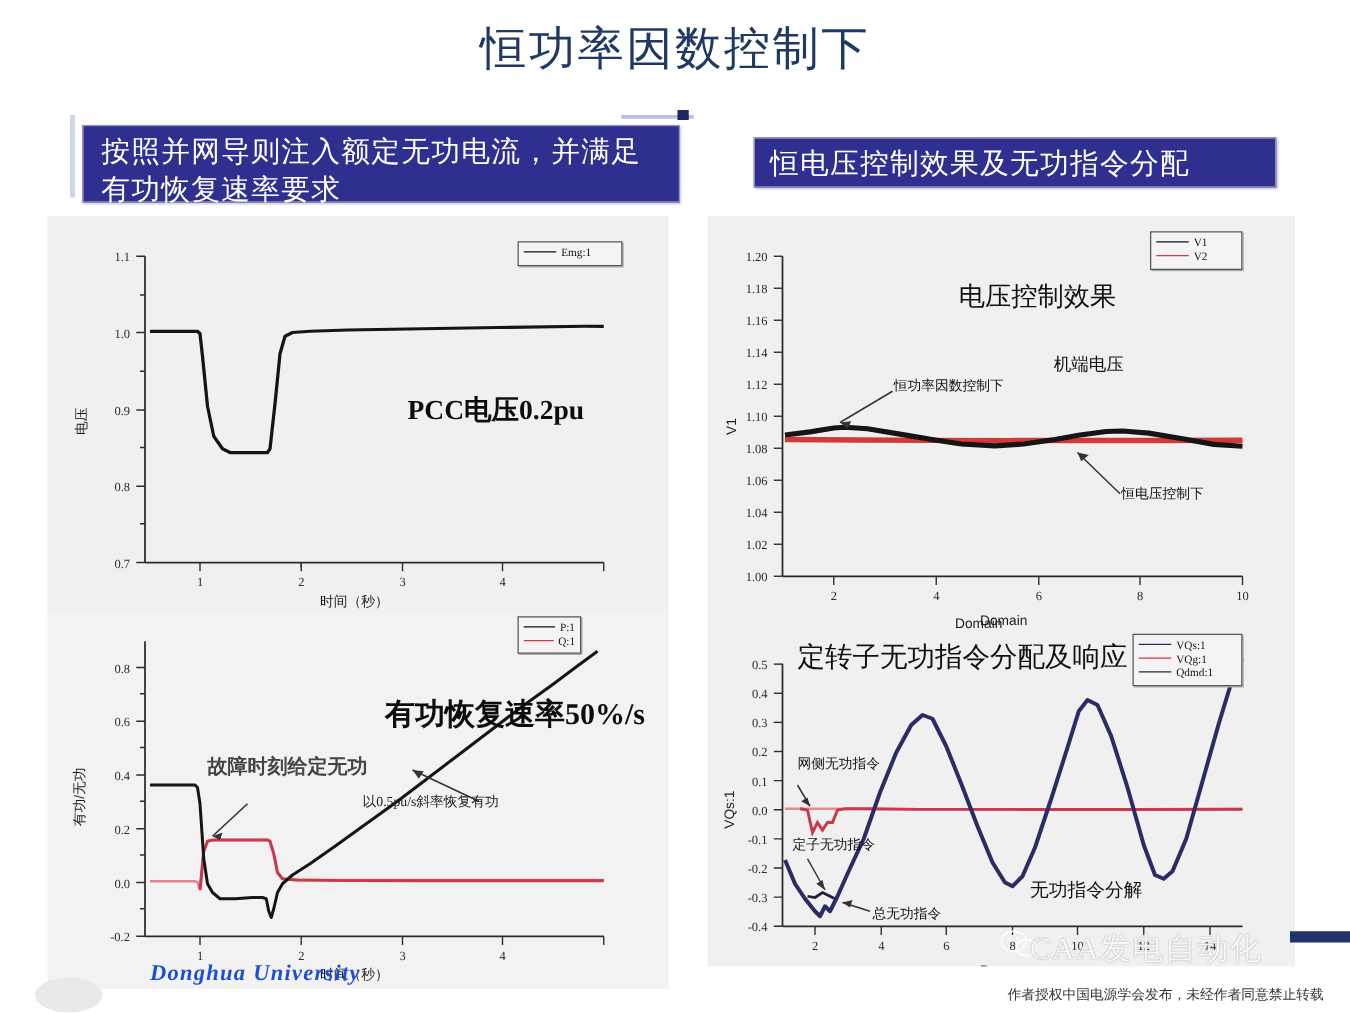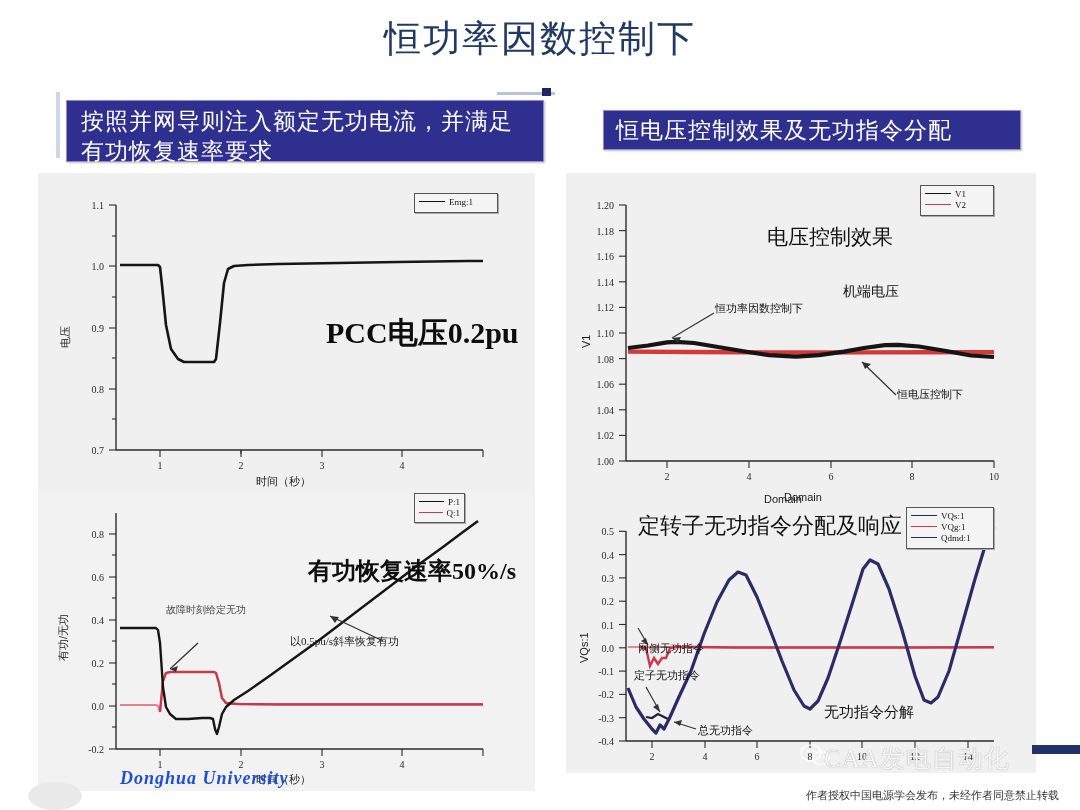--- a/index.html
+++ b/index.html
@@ -145,21 +145,21 @@
       <text x="364" y="296" text-anchor="middle" font-family="Liberation Serif, serif" font-size="10" fill="#2b2b2b">4</text>
     </svg>
     <div class="axname axname-v" style="left:20px;top:175px;">电压</div>
     <div class="axname" style="left:218px;top:301px;">时间（秒）</div>
     <div class="legend" style="left:376px;top:20px;width:84px;height:20px;">
       <div class="row">
           <span class="swatch"></span>
         <span>Emg:1</span>
         </div>
     </div>
-    <div class="big-ann" style="left:288px;top:140px;font-size:30px;">PCC电压0.2pu</div>
+    <div class="big-ann" style="left:288px;top:140px;font-size:22px;">PCC电压0.2pu</div>
   </div>
 
   <div class="panel" id="panel-bl">
     <svg width="497" height="300">
       <line x1="78" y1="22" x2="78" y2="258" stroke="#2b2b2b" stroke-width="1.4"></line>
       <line x1="78" y1="258" x2="445" y2="258" stroke="#2b2b2b" stroke-width="1.4"></line>
       <g stroke="#2b2b2b" stroke-width="1.1">
         <line x1="71" y1="258" x2="78" y2="258"></line>
           <line x1="74" y1="236" x2="78" y2="236"></line>
         <line x1="71" y1="215" x2="78" y2="215"></line>
@@ -207,21 +207,21 @@
     <div class="legend" style="left:376px;top:2px;width:51px;height:30px;">
       <div class="row">
           <span class="swatch"></span>
         <span>P:1</span>
         </div>
       <div class="row">
           <span class="swatch red"></span>
         <span>Q:1</span>
         </div>
     </div>
-    <div class="ann ann-cn" style="left:128px;top:112px;font-size:10px;color:#444;">故障时刻给定无功</div>
+    <div class="ann ann-cn" style="left:128px;top:112px;font-size:16px;color:#444;font-weight:bold;">故障时刻给定无功</div>
     <div class="ann ann-cn" style="left:252px;top:143px;font-size:11px;color:#222;">以0.5pu/s斜率恢复有功</div>
   </div>
 
   <div class="big-ann" style="left:308px;top:555px;font-size:24px;">有功恢复速率50%/s</div>
 
   <div class="panel" id="panel-r">
 
     <svg width="470" height="330">
       <line x1="60" y1="32" x2="60" y2="288" stroke="#2b2b2b" stroke-width="1.4"></line>
       <line x1="60" y1="288" x2="428" y2="288" stroke="#2b2b2b" stroke-width="1.4"></line>
@@ -358,21 +358,21 @@
       <div class="row">
           <span class="swatch red"></span>
         <span>VQg:1</span>
         </div>
       <div class="row">
           <span class="swatch navy"></span>
         <span>Qdmd:1</span>
         </div>
     </div>
     <div class="ann ann-cn" style="left:72px;top:338px;font-size:22px;">定转子无功指令分配及响应</div>
-    <div class="ann ann-cn" style="left:72px;top:430px;font-size:11px;margin-top:38px;">网侧无功指令</div>
+    <div class="ann ann-cn" style="left:72px;top:430px;font-size:11px;">网侧无功指令</div>
     <div class="ann ann-cn" style="left:68px;top:495px;font-size:11px;">定子无功指令</div>
     <div class="ann ann-cn" style="left:132px;top:550px;font-size:11px;">总无功指令</div>
     <div class="ann ann-cn" style="left:258px;top:530px;font-size:15px;">无功指令分解</div>
   </div>
 
   <div class="corner-blob"></div>
   <div class="donghua">Donghua  University</div>
 
   <svg class="wechat" viewBox="0 0 30 25">
     <ellipse cx="11" cy="10" rx="10" ry="8" fill="none" stroke="#ffffff" stroke-width="1.6"></ellipse>

